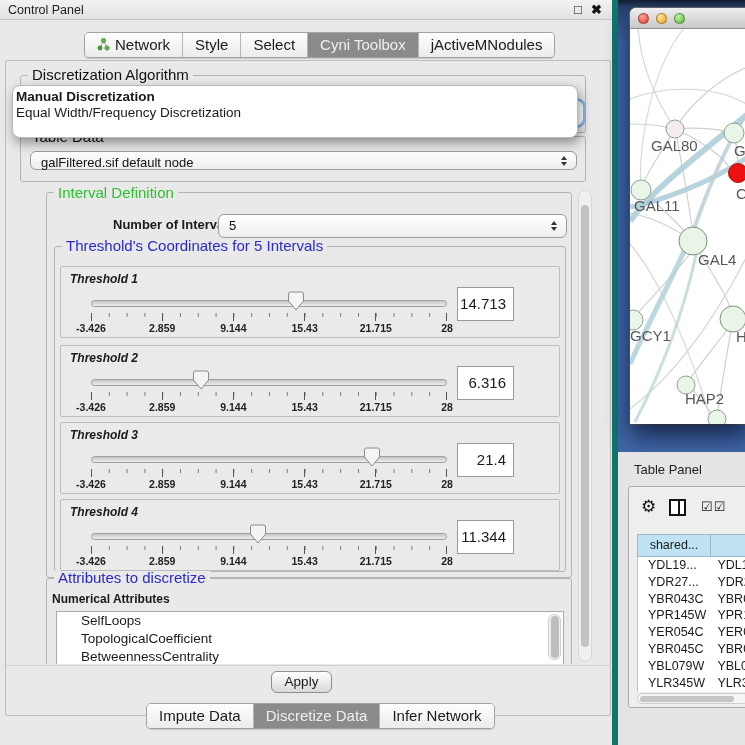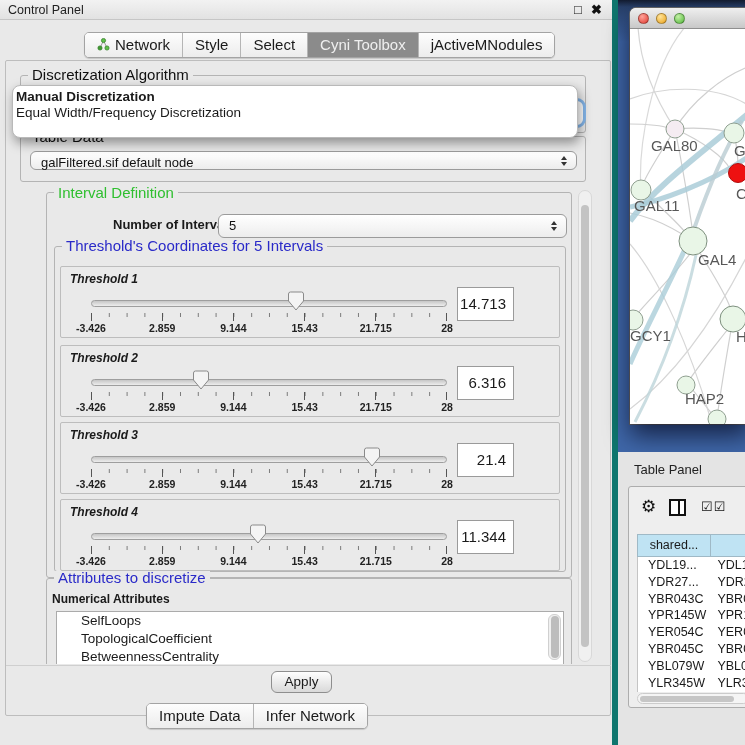--- a/index.html
+++ b/index.html
@@ -300,20 +300,23 @@
     <div id="main-scroll" class="abs">
         <div class="thumb"></div>
       </div>
 
     <div id="sep-line" class="abs"></div>
     <div id="apply-btn" class="abs">Apply</div>
 
     <div id="tabrow-bottom" class="abs tabgroup">
       <div class="tab">
           <span>Impute Data</span>
+        </div>
+      <div class="tab sel">
+          <span>Discretize Data</span>
         </div>
       <div class="tab">
           <span>Infer Network</span>
         </div>
     </div>
   </div>
 
   <div id="desktop" class="abs">
     <div id="net-window" class="abs">
       <div id="net-titlebar">

